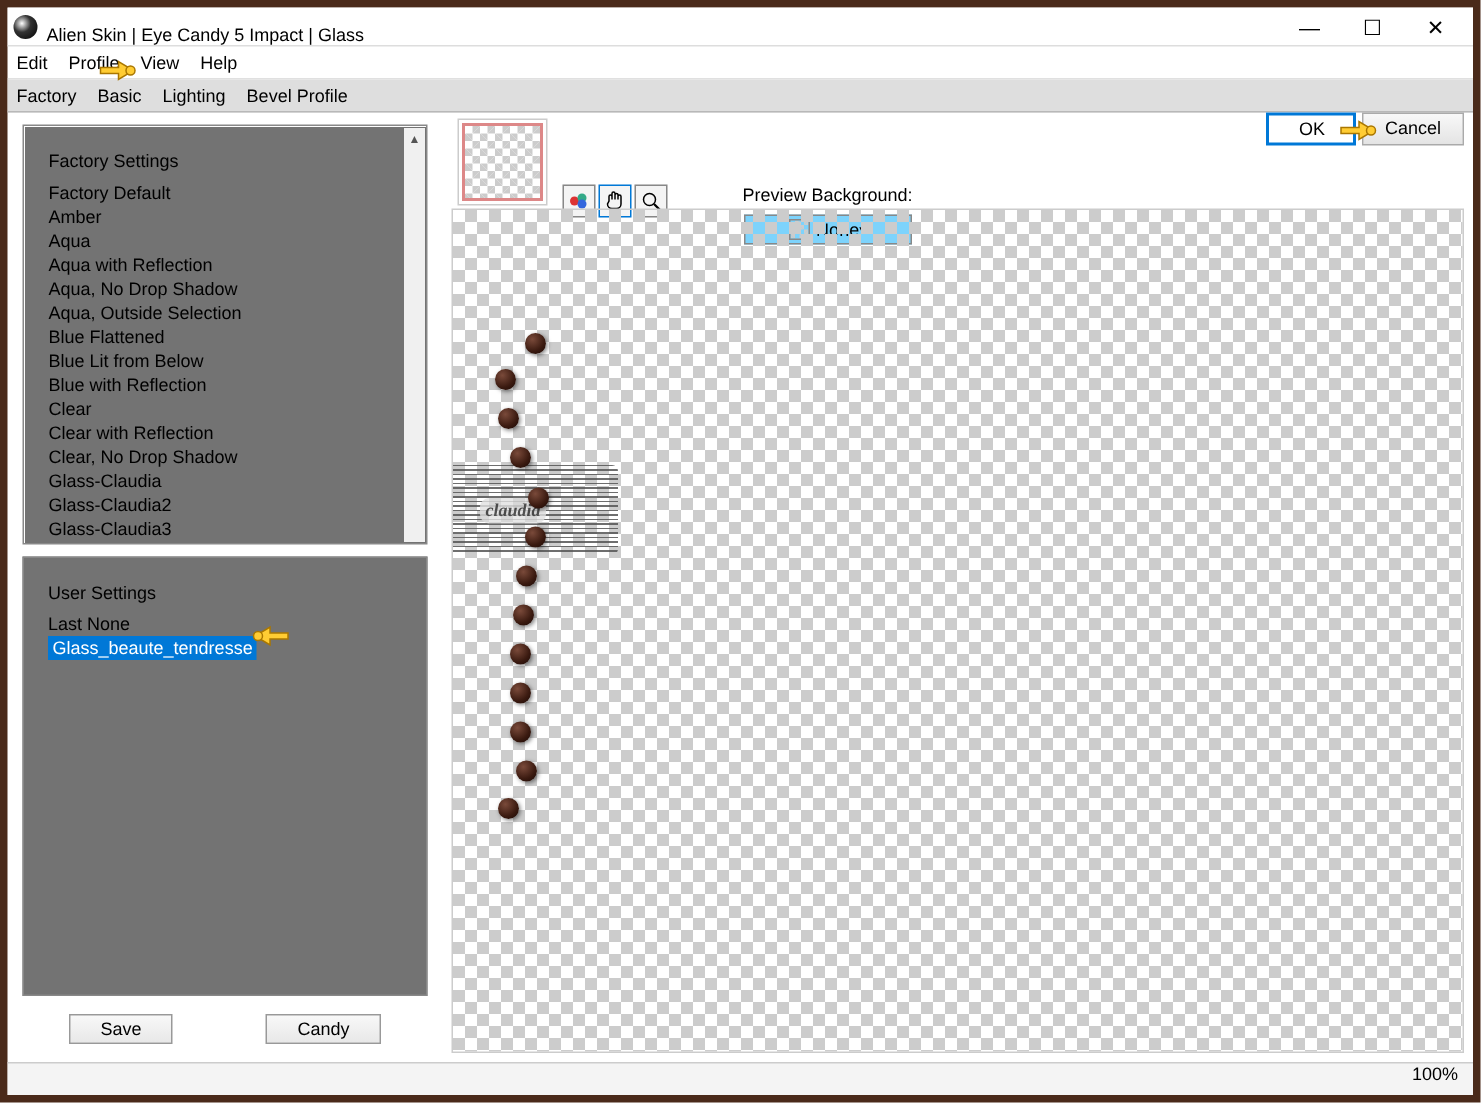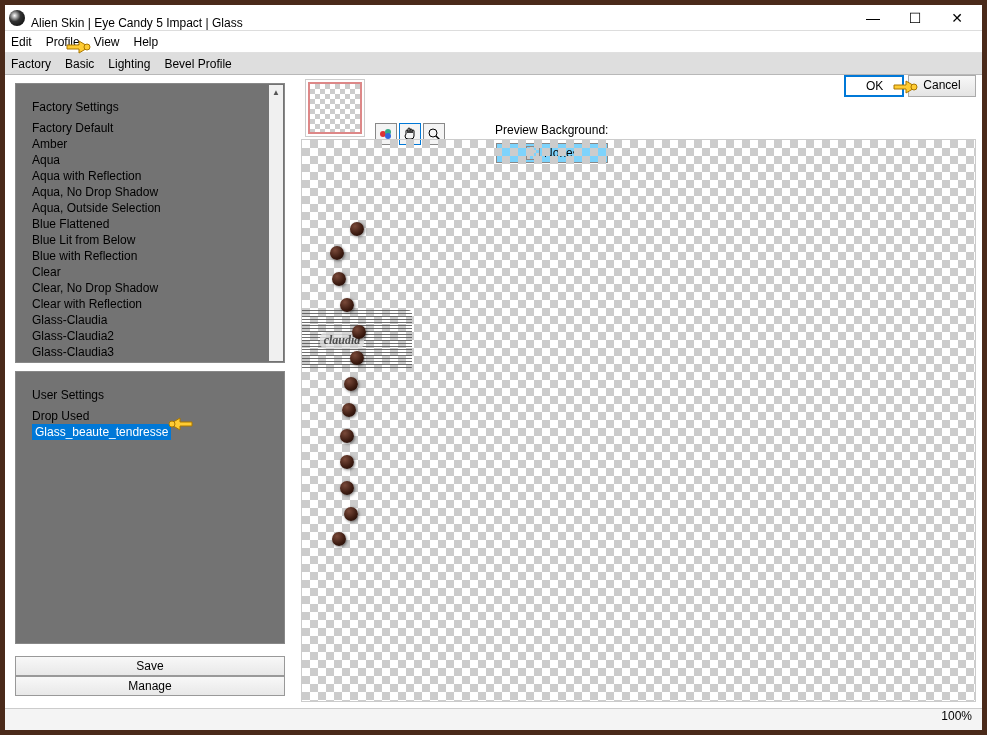--- a/index.html
+++ b/index.html
@@ -86,21 +86,20 @@
   color: #fff;
   display: inline-block;
   padding: 1px 3px;
 }
 .factory-box { height: 280px; }
 .user-box { flex: 1; }
 .bottom-buttons {
   display: flex;
   justify-content: space-around;
   padding: 4px 0;
-  flex-direction: column;
 }
 .btn {
   border: 1px solid #999;
   background: linear-gradient(#f8f8f8, #e8e8e8);
   padding: 3px 24px;
   font-size: 12px;
   cursor: pointer;
 }
 .btn-small { padding: 2px 20px; }
 
@@ -328,45 +327,45 @@
           <div class="listbox-item">Factory Default</div>
           <div class="listbox-item">Amber</div>
           <div class="listbox-item">Aqua</div>
           <div class="listbox-item">Aqua with Reflection</div>
           <div class="listbox-item">Aqua, No Drop Shadow</div>
           <div class="listbox-item">Aqua, Outside Selection</div>
           <div class="listbox-item">Blue Flattened</div>
           <div class="listbox-item">Blue Lit from Below</div>
           <div class="listbox-item">Blue with Reflection</div>
           <div class="listbox-item">Clear</div>
+          <div class="listbox-item">Clear with Reflection</div>
           <div class="listbox-item">Clear, No Drop Shadow</div>
-          <div class="listbox-item">Clear with Reflection</div>
           <div class="listbox-item">Glass-Claudia</div>
           <div class="listbox-item">Glass-Claudia2</div>
           <div class="listbox-item">Glass-Claudia3</div>
         </div>
       <div class="scrollbar-fake">
         <div class="arrow">▲</div>
       </div>
     </div>
 
     <div class="listbox user-box">
       <div class="listbox-header">User Settings</div>
-      <div id="user-items"><div class="listbox-item">Drop Used</div><div class="listbox-item selected">Glass_beaute_tendresse</div></div>
+      <div id="user-items"><div class="listbox-item">Last None</div><div class="listbox-item selected">Glass_beaute_tendresse</div></div>
       <div class="pointer-hand" style="left:150px; top:40px;">
         <svg viewBox="0 0 28 20">
             <path d="M26 10 L14 10 L14 6 L4 12 L14 18 L14 14 L26 14 Z" fill="#ffcc33" stroke="#aa7700" stroke-width="1"></path>
             <circle cx="6" cy="12" r="3" fill="#ffcc33" stroke="#aa7700"></circle>
           </svg>
       </div>
     </div>
 
     <div class="bottom-buttons">
       <button class="btn btn-small">Save</button>
-      <button class="btn btn-small">Manage</button>
+      <button class="btn btn-small">Candy</button>
     </div>
   </div>
 
   <div class="right-panel">
     <div class="preview-controls">
       <div class="thumbnail-outer">
         <div class="thumbnail-inner"></div>
       </div>
       <div class="tool-btns">
         <div class="tool-btn">

